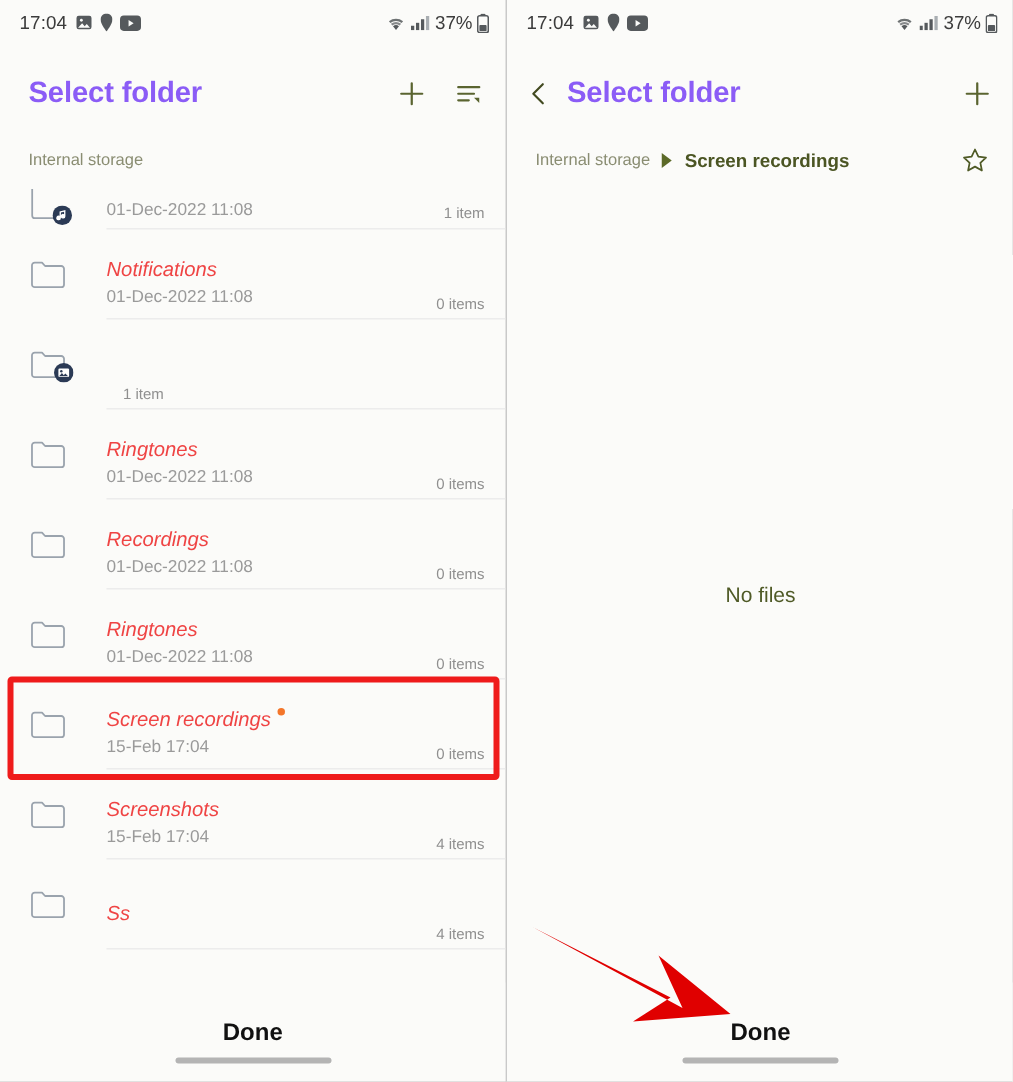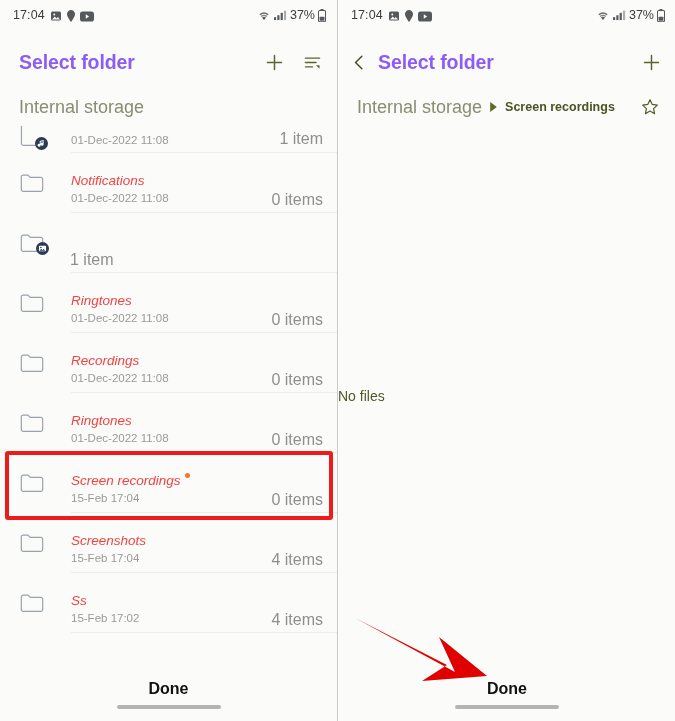--- a/index.html
+++ b/index.html
@@ -25,21 +25,21 @@
   .phone.right{ width:338px; flex:0 0 338px; margin-left:1px; }
   .gap{ width:0px; background:#c9c9c9; }
 
   
   .statusbar{
     height:30px;
     display:flex; align-items:center;
     padding:0 11px 0 13px;
     font-size:12.5px; color:#4a4a4a;
   }
-  .sb-left{ display:flex; align-items:flex-end; gap:5px; }
+  .sb-left{ display:flex; align-items:center; gap:5px; }
   .sb-time{ font-size:12.5px; color:#3c3c3c; letter-spacing:.1px; }
   .sb-right{ margin-left:auto; display:flex; gap:3px; }
   .sb-batt-text{ font-size:12.5px; color:#3c3c3c; }
   .ico{ display:inline-flex; align-items:center; justify-content:center; }
 
   
   .appbar{
     height:48px;
     display:flex; align-items:center;
     padding:0 14px 0 19px;
@@ -53,21 +53,21 @@
   }
   .appbar-actions{ margin-left:auto; display:flex; align-items:center; gap:17px; }
 
   
   .crumbrow{
     height:30px;
     display:flex; align-items:center;
     padding:0 16px 0 19px;
     margin-top:6px;
   }
-  .crumb-muted{ font-size:18px; color:#8a8d72; }
+  .crumb-muted{ font-size:11px; color:#8a8d72; }
   .crumb-sep{ margin:0 7px; display:flex; align-items:center; }
   .crumb-active{ font-size:12.5px; font-weight:bold; color:#4b5523; }
   .crumb-star{ margin-left:auto; display:flex; }
 
   
   .list{ position:relative; }
   .row{
     position:relative;
     height:60px;
     display:flex; align-items:center;
@@ -88,39 +88,40 @@
     font-size:13.5px; color:#ef4444; line-height:17px;
     white-space:nowrap; position:relative; display:inline-block;font-style:italic;
   }
   .row-name .dot{
     position:absolute; right:-9px; top:1px;
     width:5px; height:5px; border-radius:50%;
     background:#f4762a;
   }
   .row-date{ font-size:11.5px; color:#9a9a9a; line-height:16px; margin-top:1px; }
   .row-count{
-    font-size:16px; color:#8f8f8f;
+    font-size:10px; color:#8f8f8f;
     white-space:nowrap; padding-left:8px; align-self:flex-end;
     margin-bottom:4px;
+    margin-left:12px;
   }
   .row.clip-top .row-count{ margin-bottom:0; }
   .row.clip-top .row-date{ margin:0; }
 
   
   .highlight{
     position:absolute;
     border:4px solid #ef1b1b;
     border-radius:3px;
     pointer-events:none;
   }
 
   
   .nofiles{
     position:absolute; left:0; right:0; top:388px;
-    text-align:left;
+    text-align:center;
     font-size:14px; color:#4f5a26;
   }
 
   
   .bottombar{
     position:absolute; left:0; right:0; bottom:0;
     height:66px;
     background:#fbfbf9;
   }
   .done{
@@ -331,21 +332,20 @@
     <div class="divider"></div>
   </div>
   <div class="row">
     <div class="row-icon">
   <svg width="26" height="26" viewBox="0 0 28 28">
     <path d="M2.5 7.5a2 2 0 012-2h5.2l2.2 2.4h11.6a2 2 0 012 2v11.2a2 2 0 01-2 2H4.5a2 2 0 01-2-2z" fill="none" stroke="#9aa3ad" stroke-width="1.3" stroke-linejoin="round"></path>
   </svg>
           </div>
     <div class="row-text">
       <div class="row-name">Ss</div>
-      <div class="row-date">15-Feb 17:02</div>
     </div>
     <div class="row-count">4 items</div>
     <div class="divider"></div>
   </div>
         <div class="highlight" style="border-color: rgb(239, 27, 27); left: 5px; width: 328px; top: 329px; height: 69px;"></div>
       </div>
 
     <div class="bottombar">
       <div class="done">Done</div>
       <div class="homebar"></div>

